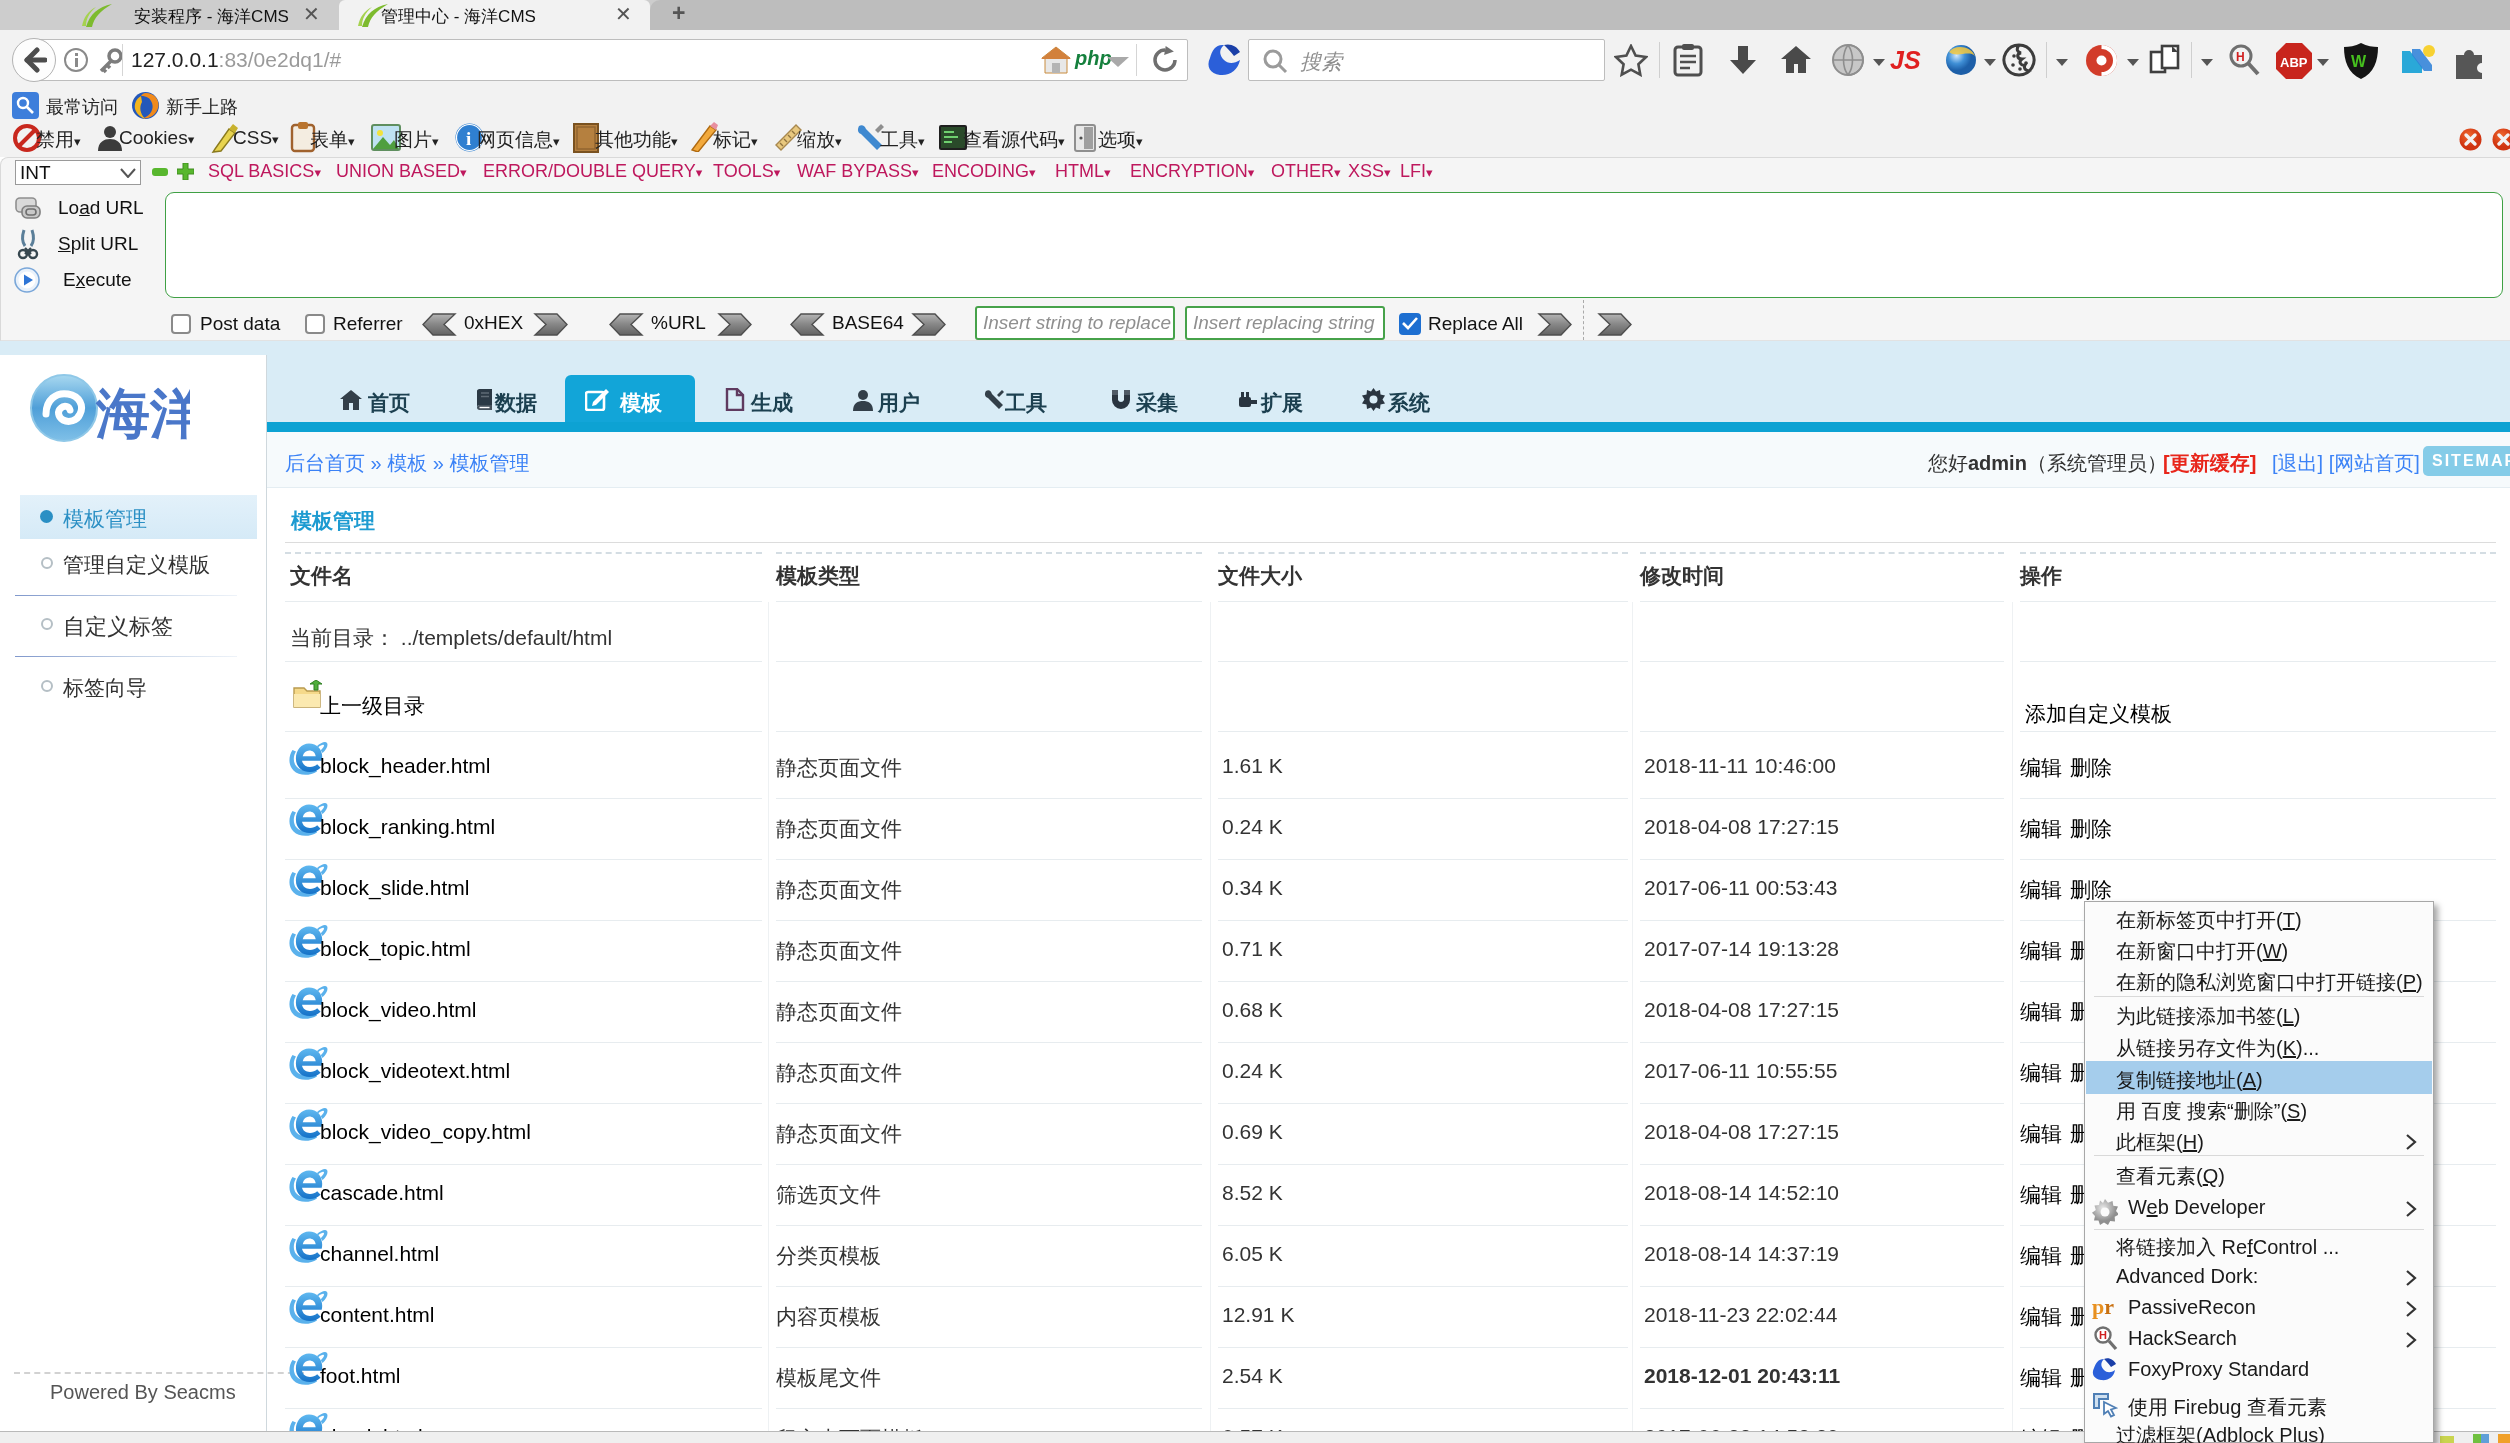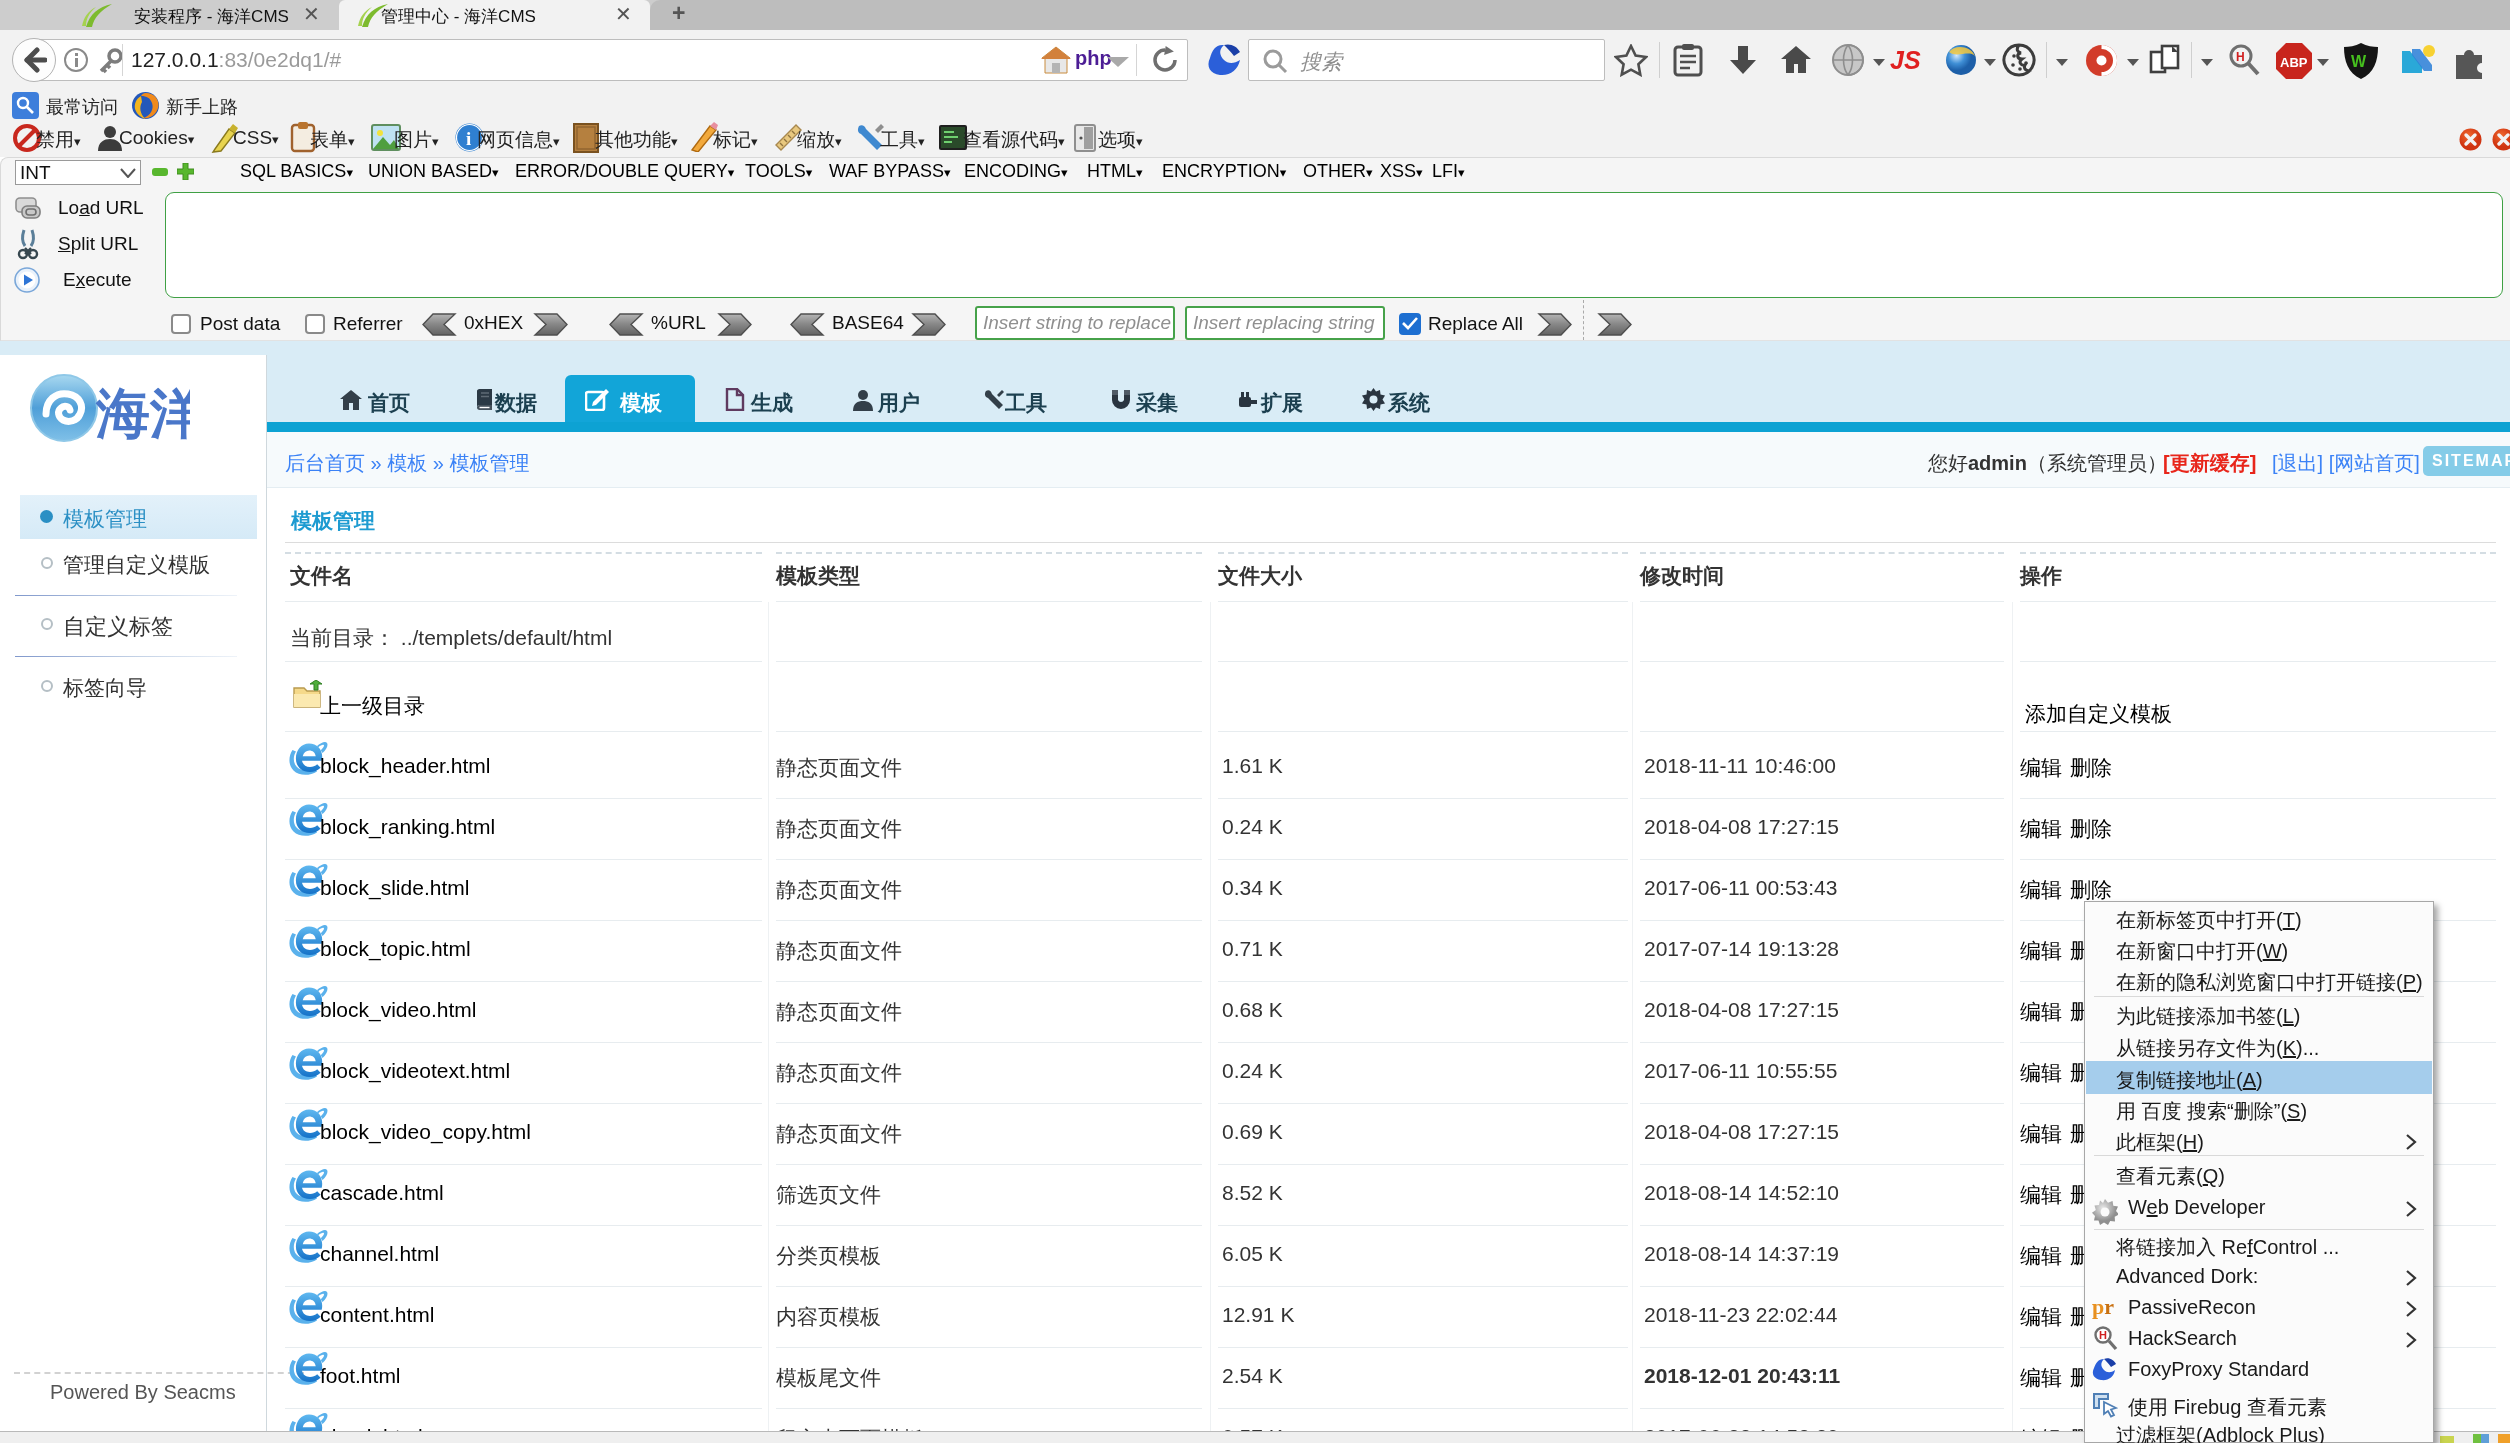--- a/index.html
+++ b/index.html
@@ -17,21 +17,21 @@
   .urltext { font-size:21px; color:#222; }
   .urlgray { color:#9a9a9a; }
   
   #bmrow { left:0; top:90px; width:2510px; height:30px; background:#f2f2f2; }
   .bmtext { font-size:18px; color:#222; }
   
   #wdrow { left:0; top:120px; width:2510px; height:37px; background:#f2f2f2; }
   .wdtext { font-size:19px; color:#222; }
   
   #hackbar { left:0; top:157px; width:2510px; height:184px; background:#f5f5f5; border-top:1px solid #d9d9d9; border-left:1px solid #d9d9d9; border-bottom:1px solid #e2e2e2; border-top-left-radius:8px; }
-  .hbmenu { font-size:18px; color:#000000;margin-left:32px; }
+  .hbmenu { font-size:18px; color:#be185d; }
   #hbtext { left:165px; top:192px; width:2338px; height:106px; background:#fff; border:1px solid #3fa044; border-radius:9px; }
   .hbbtn { font-size:19px; color:#111; }
   .cb { width:20px; height:20px; border:2px solid #8a8a8a; border-radius:4px; background:#fff; }
   .phtext { font-style:italic; color:#8f8f8f; font-size:19px; }
   .greenbox { background:#fff; border:2px solid #46a24a; border-radius:3px; }
   
   #page { left:0; top:341px; width:2510px; height:1102px; background:#d9ecf6; }
   #sidebar { left:0; top:355px; width:267px; height:1088px; background:#fff; border-right:1px solid #cfd8dd; }
   #contentwhite { left:267px; top:432px; width:2243px; height:1011px; background:#fff; }
   .navtab { font-size:21px; font-weight:bold; color:#1c4050; }
@@ -86,21 +86,21 @@
       <circle cx="20" cy="10" r="6" fill="none" stroke="#7d7d7d" stroke-width="3.5"></circle>
       <path d="M16 15 L6 25 M8 23 L11 26 M12 19 L15 22" stroke="#7d7d7d" stroke-width="3.5" fill="none"></path>
     </svg>
   <div class="abs" style="left:122px;top:44px;width:1px;height:32px;background:#d5d5d5;"></div>
   <div class="abs urltext" style="left:131px;top:48px;">127.0.0.1<span class="urlgray">:83/0e2dq1/#</span></div>
   <svg class="abs" style="left:1040px;top:45px;" width="32" height="30" viewBox="0 0 32 30">
       <path d="M16 2 L2 13 L5 13 L5 28 L27 28 L27 13 L30 13 Z" fill="#e8e8e8" stroke="#c98c3f" stroke-width="1"></path>
       <path d="M16 2 L1 14 L31 14 Z" fill="#d2813c"></path>
       <rect x="12" y="18" width="8" height="10" fill="#b5b5b5"></rect>
     </svg>
-  <div class="abs" style="left:1075px;top:47px;font-size:20px;font-weight:bold;color:#4c1d95;text-align:center;">php</div>
+  <div class="abs" style="left:1075px;top:47px;font-size:20px;font-weight:bold;font-style:italic;color:#15803d;text-align:center;">php</div>
   <svg class="abs" style="left:1105px;top:55px;" width="26" height="14" viewBox="0 0 26 14">
       <path d="M2 2 L13 12 L24 2 Z" fill="#a9a9a9"></path>
     </svg>
   <div class="abs" style="left:1136px;top:44px;width:1px;height:32px;background:#d5d5d5;"></div>
   <svg class="abs" style="left:1150px;top:46px;" width="30" height="28" viewBox="0 0 30 28">
       <path d="M25 14 A 10 10 0 1 1 15 4" stroke="#6f6f6f" stroke-width="3.5" fill="none"></path>
       <path d="M15 0 L15 9 L24 4 Z" fill="#6f6f6f" transform="rotate(10 15 4)"></path>
     </svg>
   <svg class="abs" style="left:1204px;top:42px;" width="40" height="36" viewBox="0 0 40 36">
       <path d="M6 16 C2 24 6 32 16 33 C26 34 34 28 36 18 C30 22 24 22 20 18 C16 14 14 8 20 3 C12 2 8 8 6 16 Z" fill="#2b5fd9"></path>

